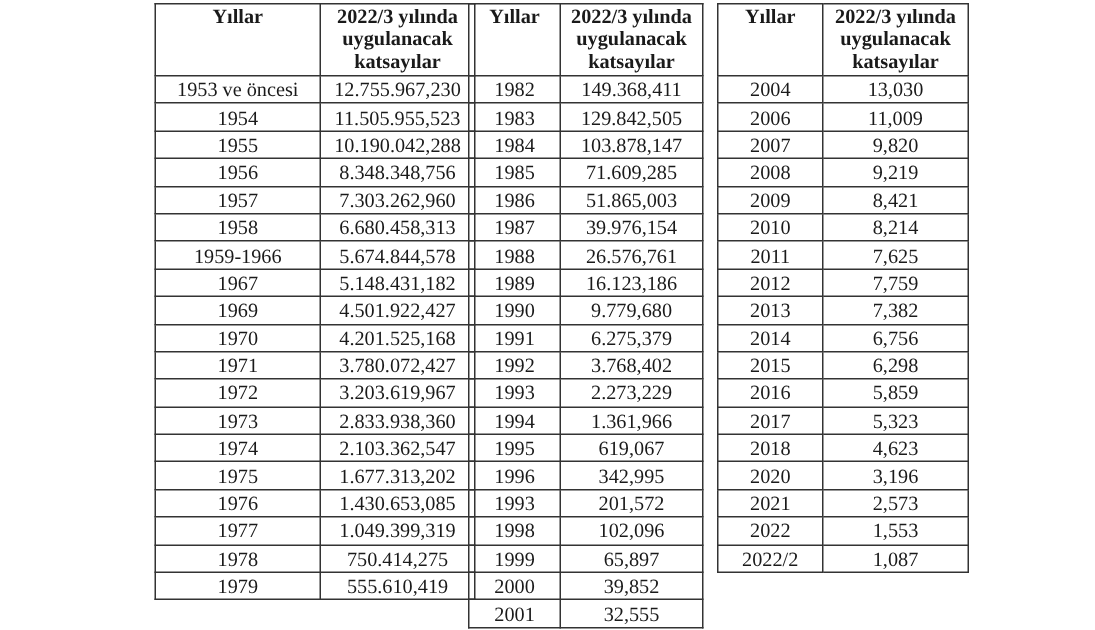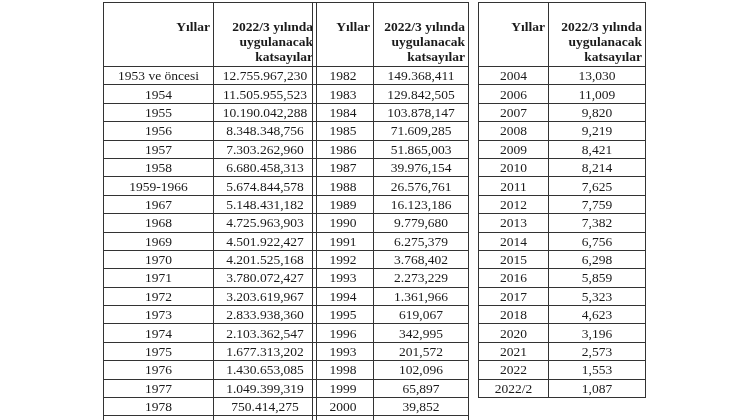--- a/index.html
+++ b/index.html
@@ -1,20 +1,20 @@
 <!DOCTYPE html>
 <html><head>
 <meta charset="utf-8">
 <style>
   html, body { margin:0; padding:0; background:#ffffff; }
   body { width:730px; height:420px; position:relative; overflow:hidden;
          font-family:"Liberation Serif", "DejaVu Serif", serif; color:#1a1a1a; }
   .tbl { position:absolute; top:2px; border-collapse:collapse; }
   .tbl td, .tbl th { border:1px solid #333; padding:0 3px; height:17.4px; font-size:13.5px; line-height:17px; white-space:nowrap; }
-  .tbl th { font-weight:bold; vertical-align:top; height:47px; line-height:15px; font-size:13.5px; padding-top:16px; text-align:right; }
+  .tbl th { font-weight:bold; vertical-align:top; height:47px; line-height:15px; font-size:13.5px; padding-top:0; text-align:center; }
   .tbl td.y { text-align:center; }
   .tbl td.v { text-align:center; }
   #t1 { left:103px; }
   #t1 .cy { width:103px; } #t1 .cv { width:96px; }
   #t2 { left:312px; }
   #t2 .cy { width:54px; } #t2 .cv { width:88px; }
   #t3 { left:478px; }
   #t3 .cy { width:63px; } #t3 .cv { width:90px; }
 </style>
 </head>
@@ -54,24 +54,20 @@
       </tr>
       <tr>
         <td class="y">1959-1966</td>
         <td class="v">5.674.844,578</td>
       </tr>
       <tr>
         <td class="y">1967</td>
         <td class="v">5.148.431,182</td>
       </tr>
       <tr>
-        <td class="y">1968</td>
-        <td class="v">4.725.963,903</td>
-      </tr>
-      <tr>
         <td class="y">1969</td>
         <td class="v">4.501.922,427</td>
       </tr>
       <tr>
         <td class="y">1970</td>
         <td class="v">4.201.525,168</td>
       </tr>
       <tr>
         <td class="y">1971</td>
         <td class="v">3.780.072,427</td>

